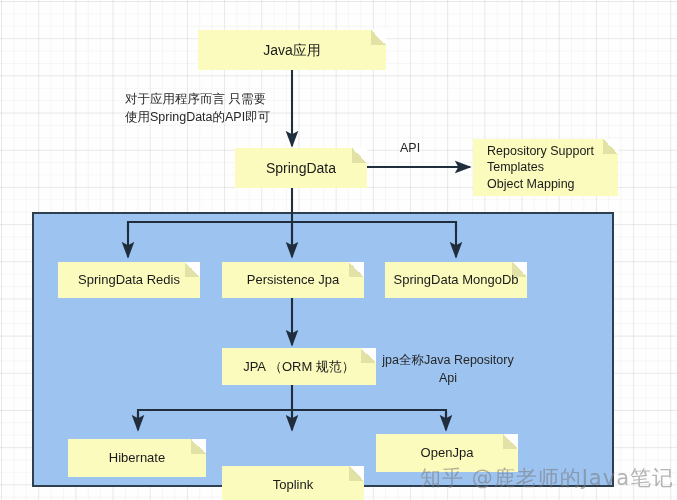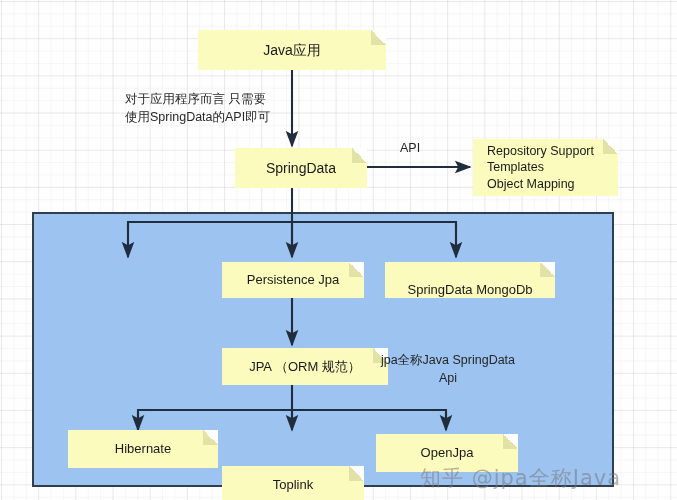--- a/index.html
+++ b/index.html
@@ -152,54 +152,58 @@
     <span class="txt">SpringData</span>
   </div>
 
   <div class="note left-align" style="left:473px; top:139px; width:145px; height:57px; font-size:12.5px;">
     <span class="fold"></span>
     <span class="txt">Repository Support
 Templates
 Object Mapping</span>
   </div>
 
+  <div class="note" style="left:58px; top:262px; width:142px; height:36px;">
+    <span class="fold"></span>
+    <span class="txt">SpringData Redis</span>
+  </div>
 
   <div class="note" style="left:222px; top:262px; width:142px; height:36px;">
     <span class="fold"></span>
     <span class="txt">Persistence Jpa</span>
   </div>
 
-  <div class="note" style="left:385px; top:262px; width:170px; height:36px;align-items:flex-end;">
+  <div class="note" style="left:385px; top:262px; width:142px; height:36px;">
     <span class="fold"></span>
     <span class="txt">SpringData MongoDb</span>
   </div>
 
-  <div class="note" style="left:222px; top:348px; width:166px; height:37px;">
+  <div class="note" style="left:222px; top:348px; width:154px; height:37px;">
     <span class="fold"></span>
     <span class="txt">JPA （ORM 规范）</span>
   </div>
 
-  <div class="note" style="left:68px; top:430px; width:150px; height:38px;">
+  <div class="note" style="left:68px; top:439px; width:138px; height:38px;">
     <span class="fold"></span>
     <span class="txt">Hibernate</span>
   </div>
 
   <div class="note" style="left:222px; top:434px; width:142px; height:38px;margin-top:32px;">
     <span class="fold"></span>
     <span class="txt">Toplink</span>
   </div>
 
   <div class="note" style="left:376px; top:434px; width:142px; height:38px;justify-content:center;">
     <span class="fold"></span>
     <span class="txt">OpenJpa</span>
   </div>
 
   <div class="annot" style="left:125px; top:90px; width:190px;">对于应用程序而言 只需要
 使用SpringData的API即可</div>
 
   <div class="annot" style="left:400px; top:139px;">API</div>
 
-  <div class="annot center" style="left:373px; top:351px; width:150px;">jpa全称Java SpringData
+  <div class="annot center" style="left:373px; top:351px; width:150px;">jpa全称Java Repository
 Api</div>
 
-  <div class="watermark" style="left:420px; top:464px;">知乎 @jpa全称Java</div>
+  <div class="watermark" style="left:420px; top:464px;">知乎 @鹿老师的Java笔记</div>
 
 </div>
 
 </body></html>

